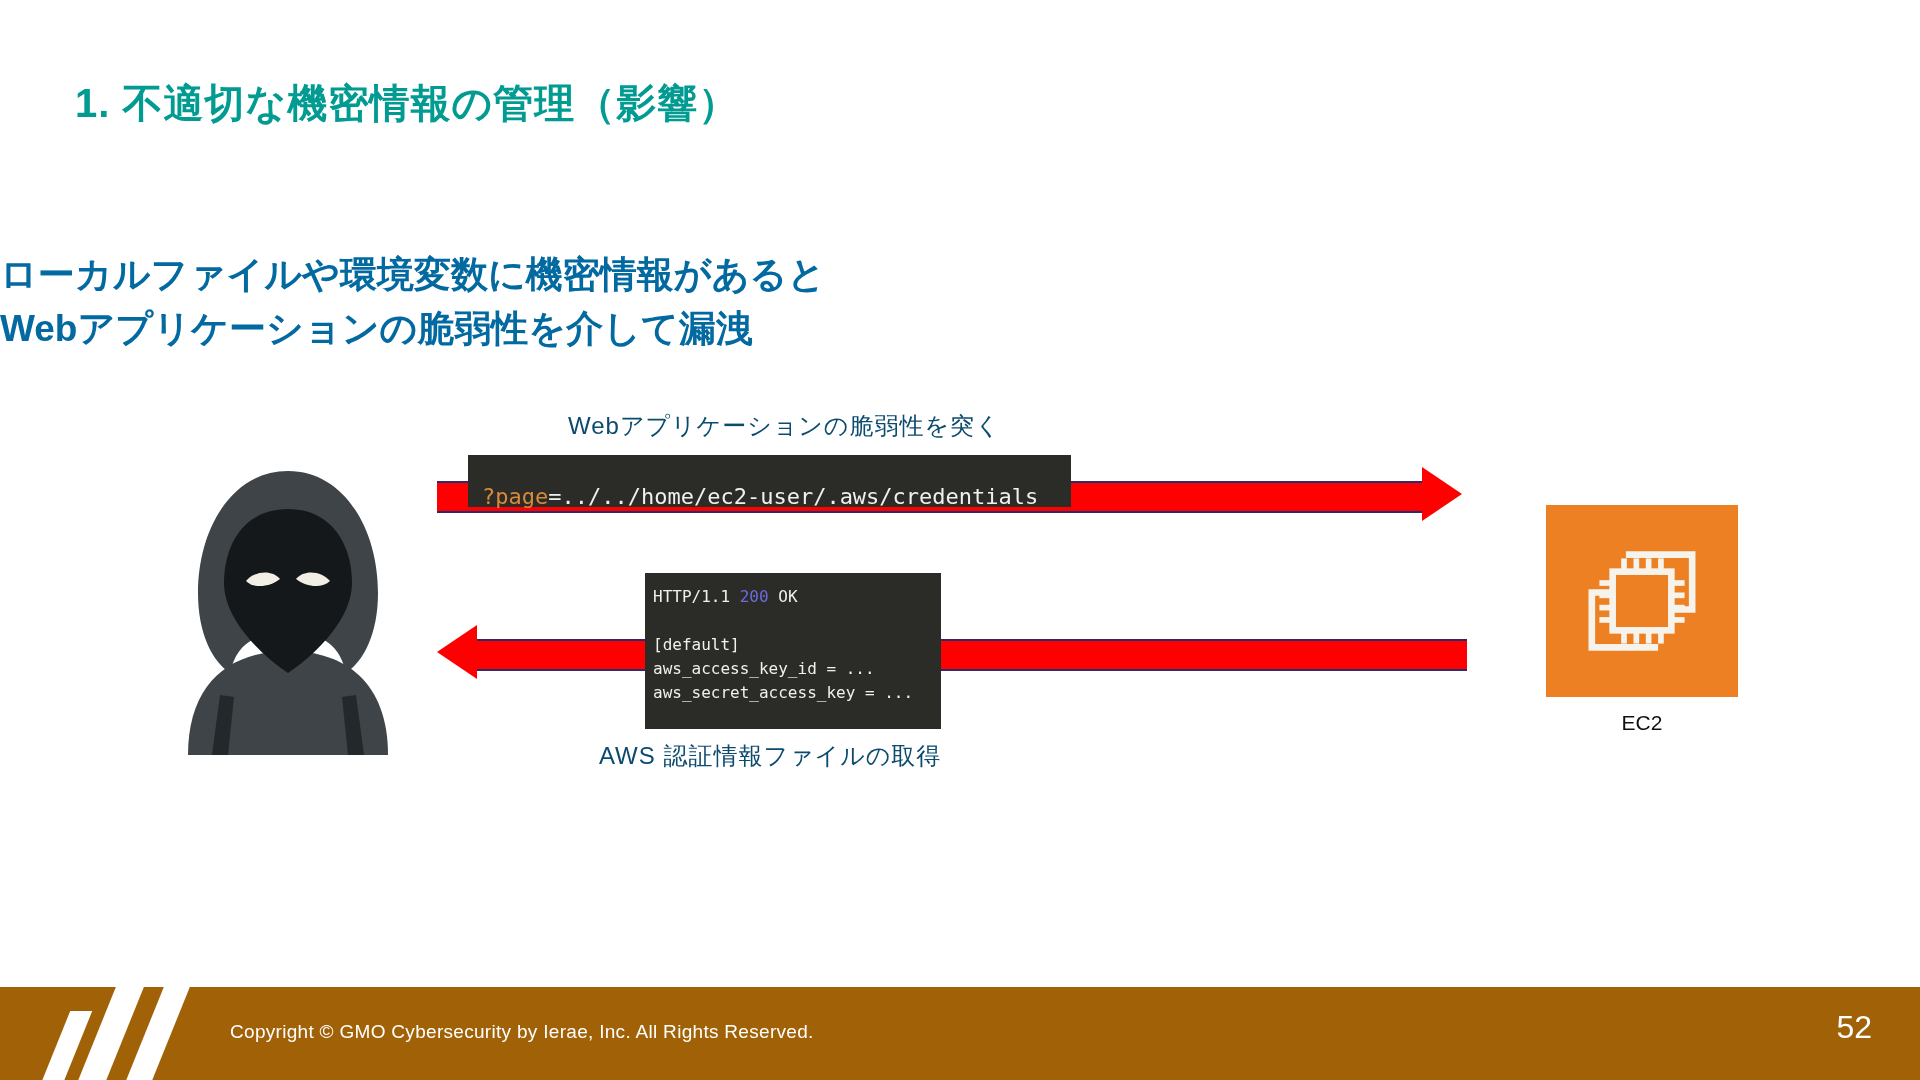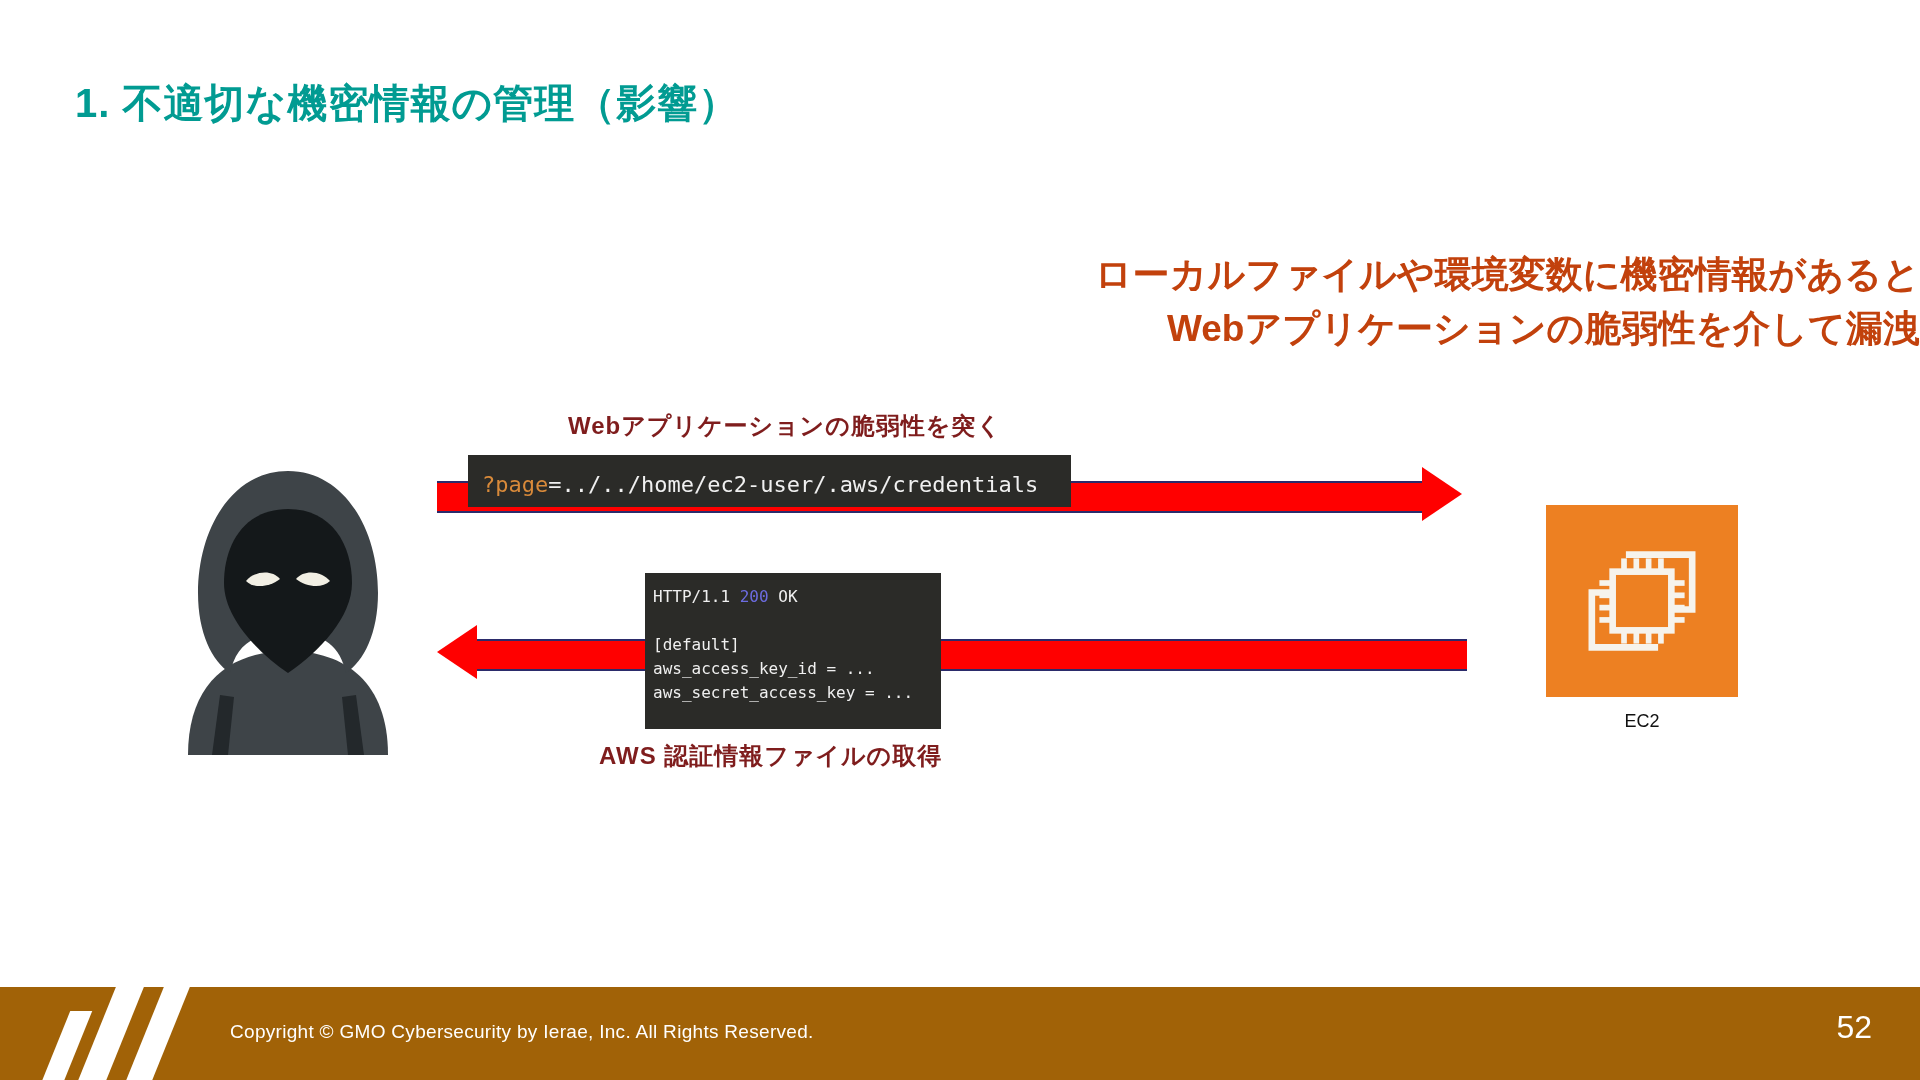--- a/index.html
+++ b/index.html
@@ -14,21 +14,21 @@
   
   .title{
     position:absolute;left:75px;top:76px;
     font-size:40px;font-weight:700;color:#019B92;
     letter-spacing:1px;white-space:nowrap;
   }
 
   
   .headline{
     position:absolute;left:0;top:248px;width:1920px;
-    text-align:right;color:#c2410c;
+    text-align:left;color:#0369a1;
     font-size:37px;font-weight:700;line-height:54px;
   }
   .headline .l2{display:block;}
 
   
   .diagram{position:absolute;left:0;top:430px;width:1920px;height:400px;}
 
   
   .hacker{position:absolute;left:168px;top:35px;width:240px;height:290px;}
 
@@ -49,45 +49,45 @@
   }
 
   
   .codebox{
     position:absolute;background:#2b2b28;color:#f0f0f0;
     font-family:"DejaVu Sans Mono","Liberation Mono",monospace;
     box-sizing:border-box;white-space:pre;
   }
   .codebox.one{
     left:468px;top:25px;width:603px;height:52px;
-    font-size:22px;line-height:52px;padding:4px 14px;letter-spacing:0px;
+    font-size:22px;line-height:52px;padding:16px 14px;letter-spacing:0px;
   }
   .codebox.two{
     left:645px;top:143px;width:296px;height:156px;
     font-size:16px;line-height:24px;padding:12px 0 0 8px;
   }
   .tok-orange{color:#D98A3A;}
   .tok-purple{color:#6C6CE0;}
 
   .lbl{
-    position:absolute;color:#7f1d1d;font-weight:700;
+    position:absolute;color:#0c4a6e;font-weight:400;
     font-size:24px;white-space:nowrap;text-align:right;
   }
   .lbl.top{left:568px;top:-20px;letter-spacing:1px;}
   .lbl.bottom{left:599px;top:310px;letter-spacing:1px;}
 
   
   .ec2{position:absolute;left:1546px;top:75px;}
   .ec2-tile{
     width:192px;height:192px;background:#ED8022;
     display:flex;align-items:center;justify-content:center;
   }
   .ec2-label{
     margin-top:14px;text-align:center;width:192px;
-    font-size:18px;color:#111;font-weight:400;
+    font-size:21px;color:#111;font-weight:400;
   }
 
   
   .footer{
     position:absolute;left:0;bottom:0;width:1920px;height:93px;
     background:#a16207;overflow:hidden;
   }
   .stripe{position:absolute;background:#ffffff;transform:skewX(-22deg);}
   .s1{left:46px;top:24px;width:22px;height:120px;}
   .s2{left:88px;top:-6px;width:28px;height:150px;}

